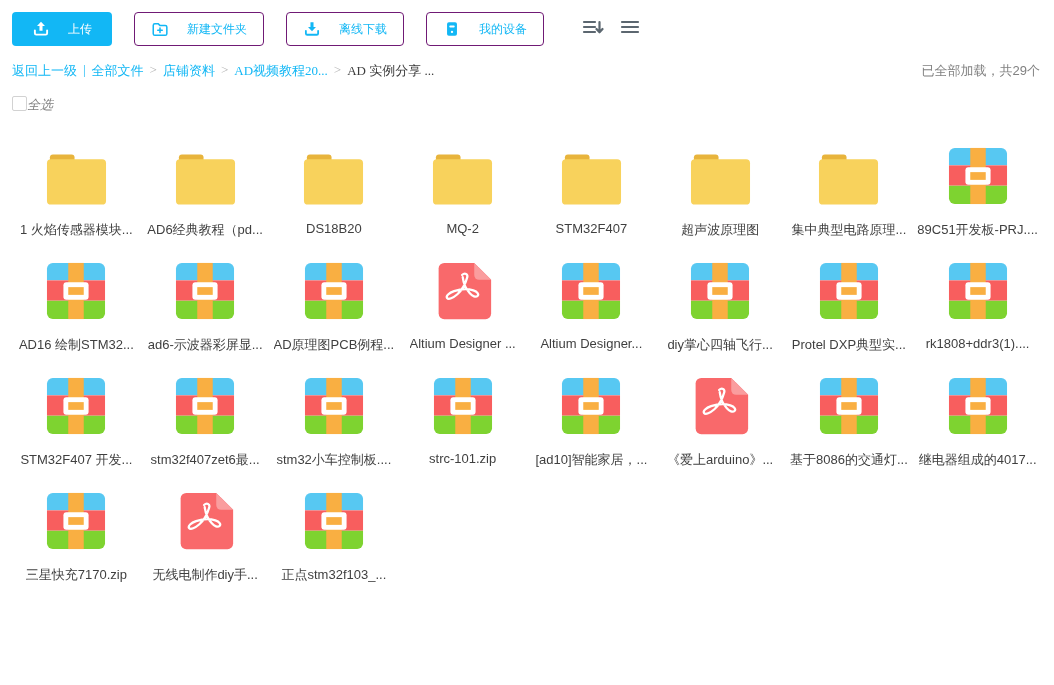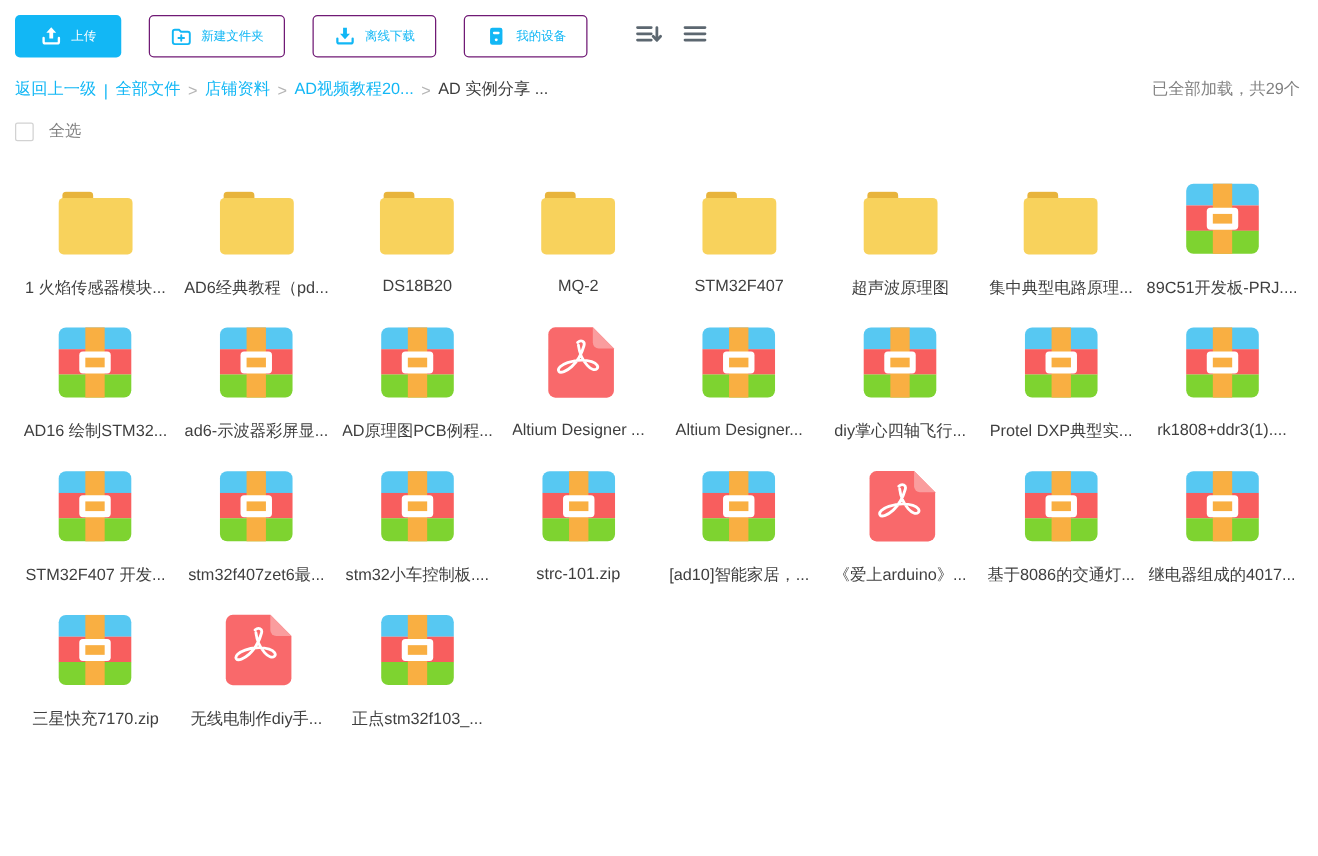--- a/index.html
+++ b/index.html
@@ -1,45 +1,45 @@
 <!DOCTYPE html>
 <html><head>
 <meta charset="utf-8">
 <style>
   * { margin:0; padding:0; box-sizing:border-box; }
   html,body { width:1054px; height:685px; background:#fff; overflow:hidden;
               font-family:"Liberation Sans","DejaVu Sans",sans-serif; }
 
   
   .toolbar { display:flex; align-items:center; padding:12px 14px 0 12px; }
-  .btn { display:flex; align-items:center; gap:7px; height:34px; border-radius:4px;
-         font-size:10px; cursor:pointer; }
+  .btn { display:flex; align-items:center; gap:18px; height:34px; border-radius:4px;
+         font-size:12px; cursor:pointer; }
   .btn-primary { background:#12b7f5; color:#fff; padding:0 20px; margin-right:22px; }
   .btn-outline { background:#fff; color:#12b7f5; border:1px solid #701a75; padding:0 16px; margin-right:22px; }
   .btn svg { display:block; }
 
   .search-pill { margin-left:auto; width:222px; height:30px; background:#f4f5f6;
                  border-radius:15px; display:flex; align-items:center; padding:0 12px; }
   .search-pill input { flex:1; border:none; outline:none; background:transparent;
                        font-size:13px; color:#333; font-family:inherit; }
   .search-pill input::placeholder { color:#9ea3a8; }
   .tool-icon { margin-left:16px; cursor:pointer; display:block; }
 
   
   .crumb-row { display:flex; align-items:center; justify-content:space-between;
                padding:16px 14px 0 12px; font-size:13px; }
-  .crumbs { display:flex; align-items:flex-end; gap:6px; white-space:nowrap; }
+  .crumbs { display:flex; align-items:flex-start; gap:6px; white-space:nowrap;font-family:Liberation Serif, serif; }
   .crumb-link { color:#12b7f5; cursor:pointer; }
   .crumb-sep { color:#12b7f5; }
   .crumb-gt { color:#b5b5b5; }
   .crumb-current { color:#3c3c3c; }
   .load-status { color:#818181; }
 
   
-  .select-row { display:flex; align-items:center; gap:12px; padding:16px 12px 0 12px; }
+  .select-row { display:flex; align-items:flex-start; padding:16px 12px 0 12px;font-style:italic; }
   .checkbox { width:15px; height:15px; border:1px solid #d2d2d2; border-radius:2px;
               background:#fff; cursor:pointer; }
   .select-label { font-size:13px; color:#818181; }
 
   
   .grid { display:grid; grid-template-columns:repeat(8,1fr); row-gap:22px;
           padding:0 12px; margin-top:32px; }
   .file-item { display:flex; flex-direction:column; align-items:center; cursor:pointer; }
   .icon-box { height:64px; display:flex; align-items:flex-end; justify-content:center; }
   .file-name { margin-top:11px; font-size:13px; color:#3f3f3f; max-width:126px;

